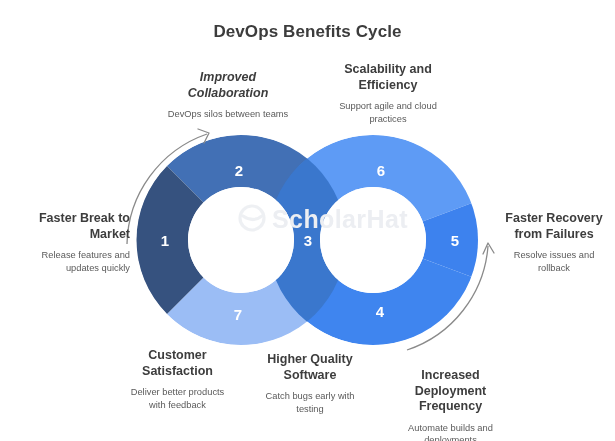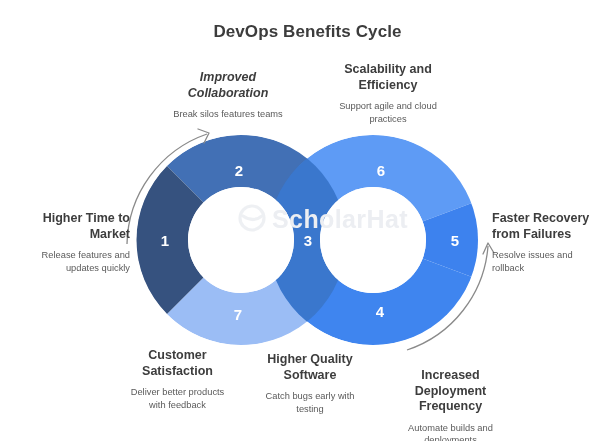--- a/index.html
+++ b/index.html
@@ -49,21 +49,21 @@
   }
   .label-desc {
     font-size: 9.3px;
     color: #5a5a5a;
     line-height: 1.35;
     margin-top: 7px;
     white-space: pre-line;
   }
   .ta-center { text-align: center; }
   .ta-right  { text-align: right; }
-  .ta-left   { text-align: left; }
+  .ta-left   { text-align: center; }
 
   .seg-num {
     font-size: 15px;
     font-weight: bold;
     fill: #ffffff;
   }
   .watermark-text {
     font-size: 25px;
     font-weight: bold;
     fill: #eceef2;
@@ -154,32 +154,32 @@
 
     <g fill="none" stroke="#8a8a8a" stroke-width="1.3">
       <path d="M 407 350 A 119 119 0 0 0 488 246"></path>
       <path d="M 483 254 L 488 243 L 494 253" stroke-linecap="round" stroke-linejoin="round"></path>
     </g>
   </svg>
 
   <div class="label-block ta-center" style="left:153px; top:70px; width:150px;">
     <div class="label-title" style="white-space: pre-line; font-style: italic;">Improved
 Collaboration</div>
-    <div class="label-desc" style="white-space: pre-line;">Break silos features teams</div>
+    <div class="label-desc" style="white-space: pre-line;">DevOps silos between teams</div>
   </div>
 
   <div class="label-block ta-center" style="left:313px; top:62px; width:150px;">
     <div class="label-title" style="white-space: pre-line;">Scalability and
 Efficiency</div>
     <div class="label-desc" style="white-space: pre-line;">Support agile and cloud
 practices</div>
   </div>
 
   <div class="label-block ta-right" style="left:6px; top:211px; width:124px;">
-    <div class="label-title" style="white-space: pre-line;">Higher Time to
+    <div class="label-title" style="white-space: pre-line;">Faster Break to
 Market</div>
     <div class="label-desc" style="white-space: pre-line;">Release features and
 updates quickly</div>
   </div>
 
   <div class="label-block ta-left" style="left:492px; top:211px; width:124px;">
     <div class="label-title" style="white-space: pre-line;">Faster Recovery
 from Failures</div>
     <div class="label-desc" style="white-space: pre-line;">Resolve issues and
 rollback</div>

